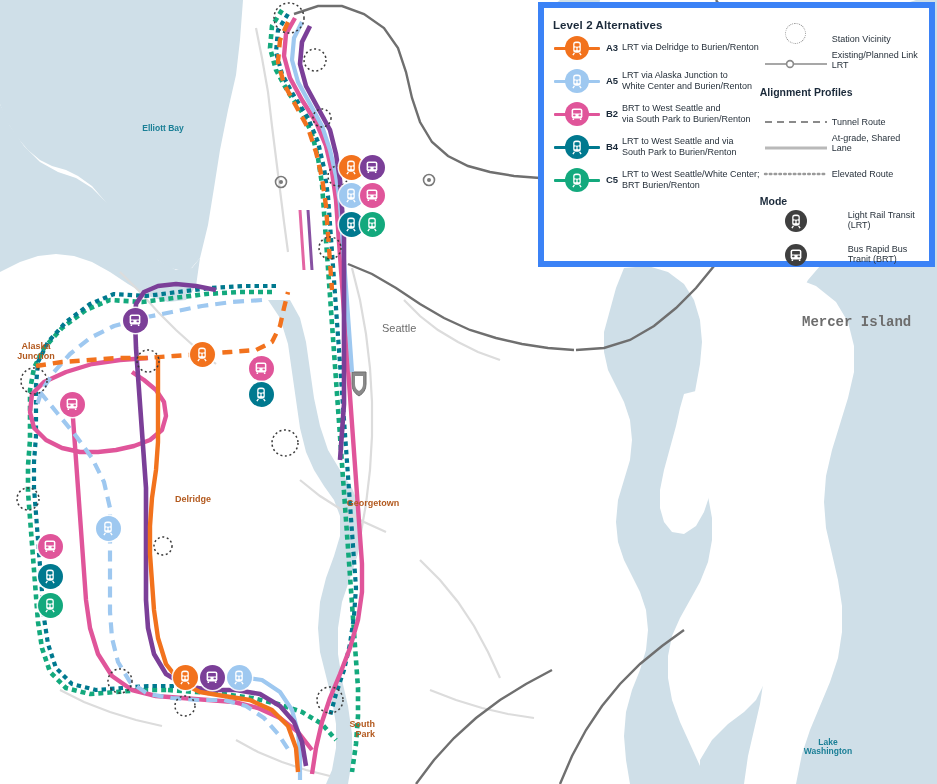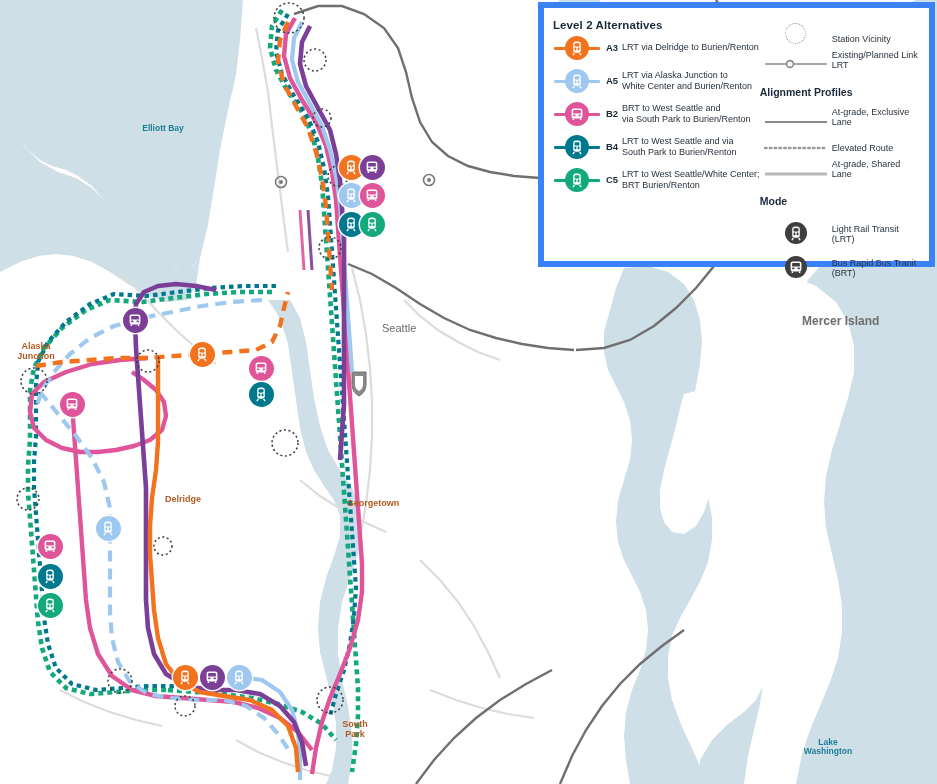--- a/index.html
+++ b/index.html
@@ -8,21 +8,21 @@
   #stage{position:relative;width:937px;height:784px;overflow:hidden;background:#ffffff;}
   #basemap{position:absolute;left:0;top:0;width:937px;height:784px;}
   #routes{position:absolute;left:0;top:0;width:937px;height:784px;}
 
   
   .maplabel{position:absolute;white-space:pre;pointer-events:none;
             font-family:"Liberation Sans","DejaVu Sans",sans-serif;}
   .lbl-water{color:#1a7f96;font-size:8.5px;font-weight:700;line-height:9px;text-align:center;}
   .lbl-place{color:#b35a1f;font-size:9px;font-weight:700;line-height:10px;text-align:center;}
   .lbl-city{color:#6d6d6d;font-size:11px;font-weight:400;}
-  .lbl-island{color:#6d6d6d;font-size:12px;font-weight:700;}
+  .lbl-island{color:#6d6d6d;font-size:14px;font-weight:700;font-family:Liberation Mono, monospace;}
 
   
   .pin{position:absolute;border-radius:50%;display:flex;align-items:center;
        justify-content:center;box-shadow:0 0 0 1.5px rgba(255,255,255,.9);}
   .pin svg{display:block;}
 
   
   #legend{position:absolute;left:538px;top:2px;width:397px;height:265px;
           background:#ffffff;border:6px solid #3b82f6;box-sizing:border-box;
           padding:7px 9px 6px 9px;}
@@ -37,21 +37,21 @@
   .alt-disc{position:absolute;top:3px;left:12px;width:24px;height:24px;border-radius:50%;
             display:flex;align-items:center;justify-content:center;}
   .alt-code{font-size:9.5px;font-weight:700;color:#1b2a3a;width:20px;flex:0 0 20px;
             text-align:center;margin-left:1px;}
   .alt-desc{font-size:9px;color:#27313b;line-height:10.5px;white-space:pre-line;}
 
   .lg-sub{font-size:10.5px;font-weight:700;color:#1b2a3a;margin:16px 0 3px 0;}
   .lgr-row{display:flex;align-items:flex-end;height:26px;}
   .lgr-sym{width:72px;flex:0 0 72px;display:flex;align-items:center;justify-content:center;}
   .lgr-txt{font-size:9px;color:#27313b;}
-  .mode-row{display:flex;align-items:flex-end;height:34px;}
+  .mode-row{display:flex;align-items:flex-start;height:34px;gap:16px;}
   .mode-sym{width:72px;flex:0 0 72px;display:flex;align-items:center;justify-content:center;}
   .mode-disc{width:22px;height:22px;border-radius:50%;background:#3f3f3f;
              display:flex;align-items:center;justify-content:center;}
   .sv-circle{width:21px;height:21px;border-radius:50%;border:1.6px dotted #8b8b8b;box-sizing:border-box;}
 </style>
 </head>
 <body>
 
 <div id="stage">
 
@@ -223,23 +223,23 @@
         <circle cx="330" cy="700" r="13"></circle>
       </g>
     </g>
   </svg>
 
   <div id="maplabels">
       <div class="maplabel lbl-water" style="left: 133px; top: 124px; width: 60px;">Elliott Bay</div>
       <div class="maplabel lbl-place" style="left: 8px; top: 341px; width: 56px;">Alaska
 Junction</div>
       <div class="maplabel lbl-city" style="left: 382px; top: 322px; width: 60px;">Seattle</div>
-      <div class="maplabel lbl-place" style="left: 158px; top: 494px; width: 50px;">Delridge</div>
+      <div class="maplabel lbl-place" style="left: 168px; top: 494px; width: 50px;">Delridge</div>
       <div class="maplabel lbl-place" style="left: 342px; top: 498px; width: 62px;">Georgetown</div>
-      <div class="maplabel lbl-place" style="left: 335px; top: 719px; width: 40px;">South
+      <div class="maplabel lbl-place" style="left: 335px; top: 719px; width: 40px; text-align: right;">South
 Park</div>
       <div class="maplabel lbl-island" style="left: 802px; top: 314px; width: 80px;">Mercer Island</div>
       <div class="maplabel lbl-water" style="left: 800px; top: 738px; width: 56px;">Lake
 Washington</div>
     </div>
 
   <div id="mappins">
       <div class="pin" style="width: 25px; height: 25px; left: 338.5px; top: 154.5px; background: rgb(242, 114, 29);">
         <svg width="18" height="18" viewBox="0 0 18 18">
           <rect x="5.2" y="2.6" width="7.6" height="11.2" rx="2.8" fill="#ffffff"></rect>
@@ -536,40 +536,40 @@
           </div>
           <div class="lgr-txt">Existing/Planned Link LRT</div>
         </div>
 
         <div class="lg-sub">Alignment Profiles</div>
 
         <div id="proflist">
             <div class="lgr-row">
               <div class="lgr-sym">
                 <svg width="66" height="10">
-                  <line x1="2" y1="5" x2="64" y2="5" stroke="#8a8a8a" stroke-width="2.2"></line>
+                  <line x1="2" y1="5" x2="64" y2="5" stroke="#8a8a8a" stroke-width="2" stroke-dasharray="7 5"></line>
                 </svg>
               </div>
-              <div class="lgr-txt">At-grade, Exclusive Lane</div>
+              <div class="lgr-txt">Tunnel Route</div>
+            </div>
+            <div class="lgr-row">
+              <div class="lgr-sym">
+                <svg width="66" height="10">
+                  <line x1="2" y1="5" x2="64" y2="5" stroke="#b9b9b9" stroke-width="3.2"></line>
+                </svg>
+              </div>
+              <div class="lgr-txt">At-grade, Shared Lane</div>
             </div>
             <div class="lgr-row">
               <div class="lgr-sym">
                 <svg width="66" height="10">
                   <line x1="2" y1="5" x2="64" y2="5" stroke="#9a9a9a" stroke-width="2.4" stroke-dasharray="1.6 3.2" stroke-linecap="round"></line>
                 </svg>
               </div>
               <div class="lgr-txt">Elevated Route</div>
-            </div>
-            <div class="lgr-row">
-              <div class="lgr-sym">
-                <svg width="66" height="10">
-                  <line x1="2" y1="5" x2="64" y2="5" stroke="#b9b9b9" stroke-width="3.2"></line>
-                </svg>
-              </div>
-              <div class="lgr-txt">At-grade, Shared Lane</div>
             </div>
           </div>
 
         <div class="lg-sub">Mode</div>
 
         <div id="modelist">
             <div class="mode-row">
               <div class="mode-sym">
                 <div class="mode-disc">
                   <svg width="18" height="18" viewBox="0 0 18 18">

